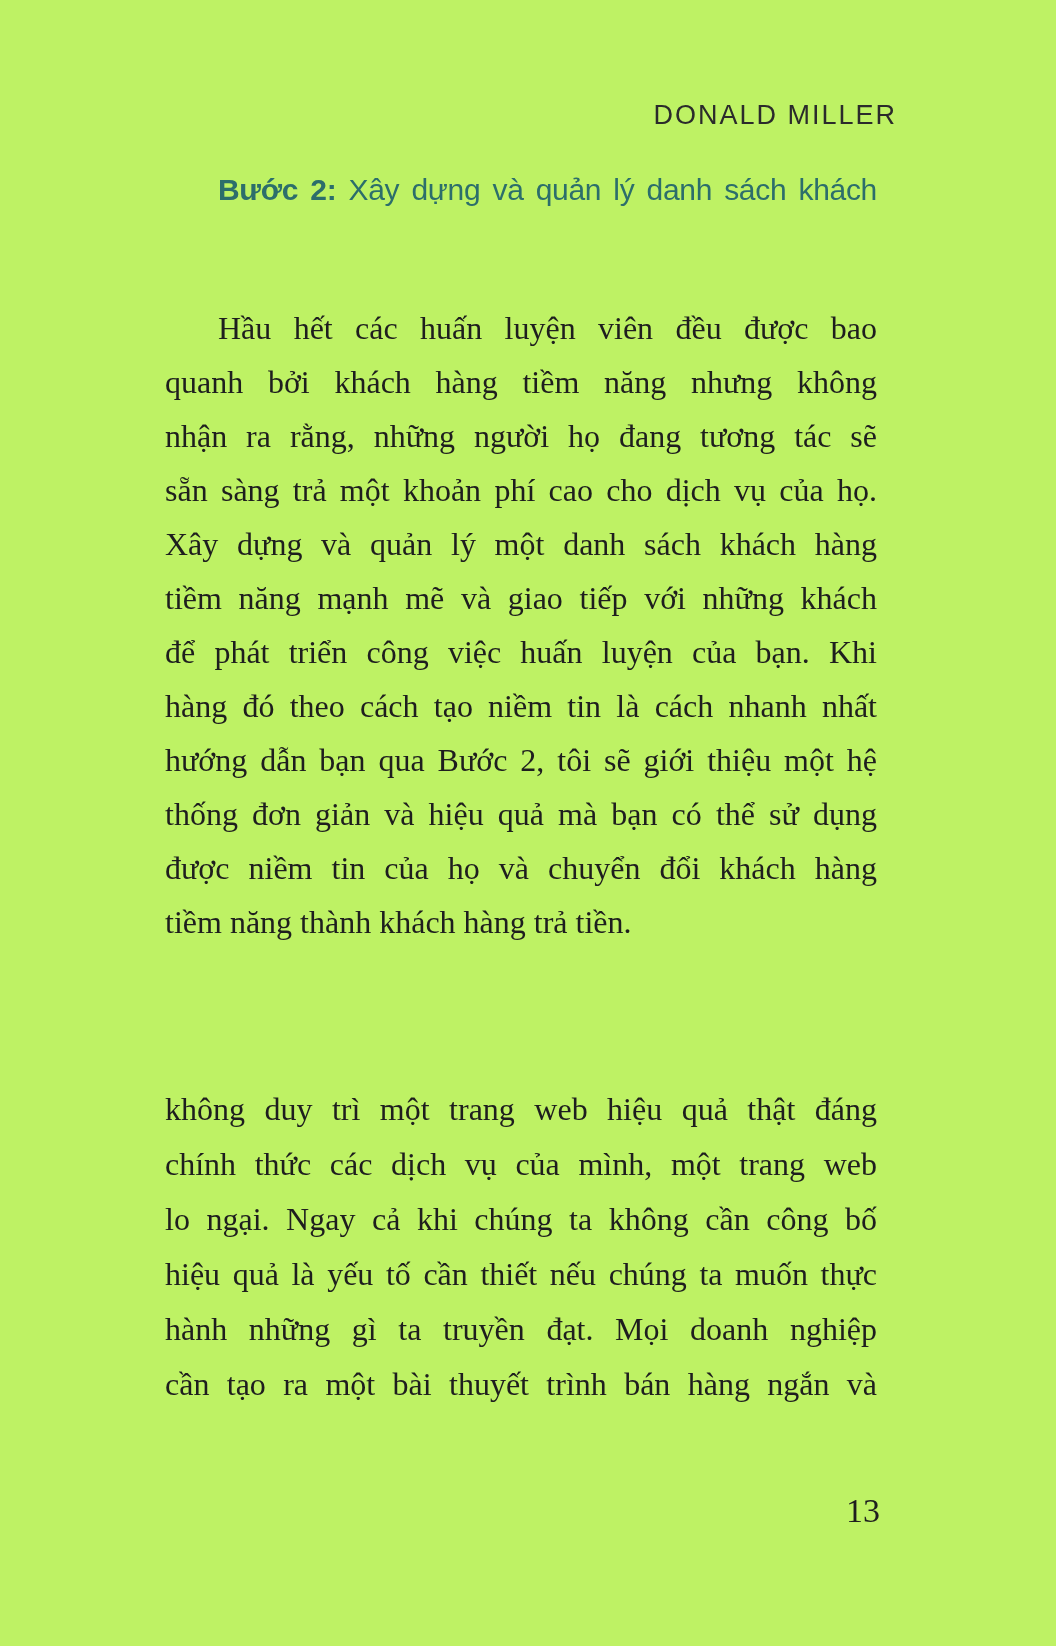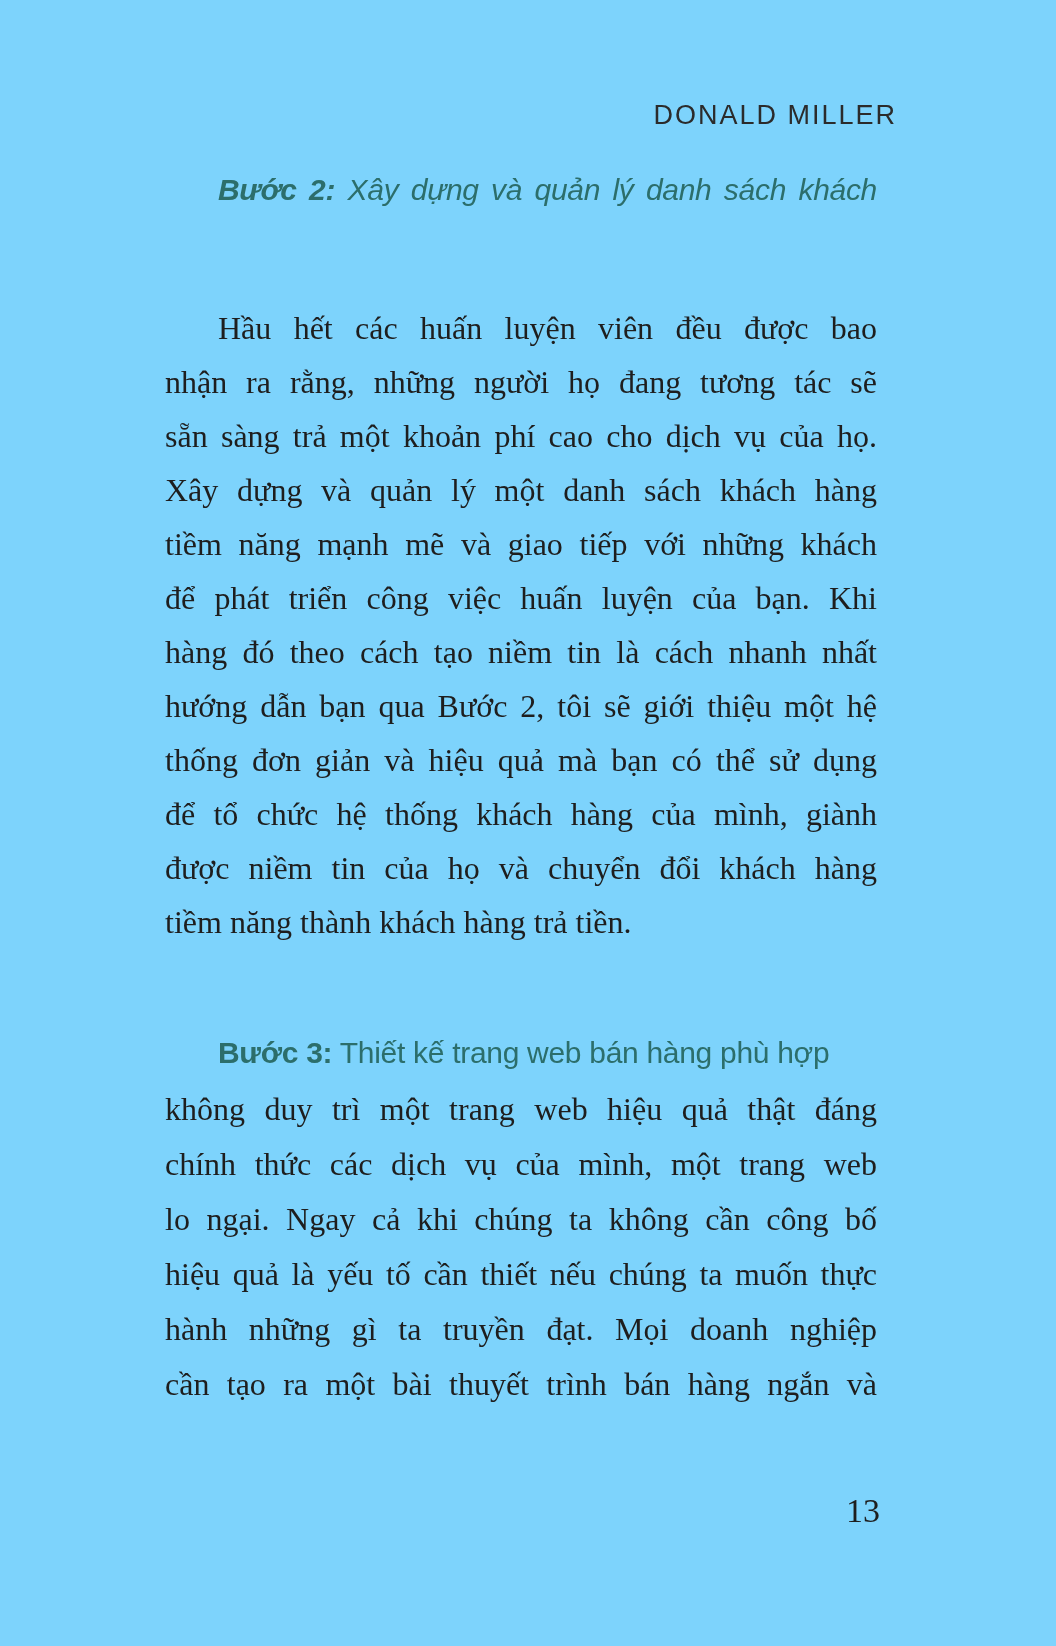--- a/index.html
+++ b/index.html
@@ -1,19 +1,19 @@
 <!DOCTYPE html>
 <html><head>
 <meta charset="utf-8">
 <style>
   html,body{margin:0;padding:0;background:#ffffff;}
   .page{
     position:relative;
     width:1056px;height:1646px;
-    background:#7dd3fc;
+    background:#bef264;
     overflow:hidden;
     font-family:"Liberation Serif","DejaVu Serif",serif;
     color:#1e1e1e;
   }
   .running-header{
     position:absolute;
     top:100px;left:165px;right:159px;
     text-align:right;
     font-family:"Liberation Sans","DejaVu Sans",sans-serif;
     font-size:27px;
@@ -23,21 +23,21 @@
   .heading{
     position:absolute;
     left:165px;width:712px;
     font-family:"Liberation Sans","DejaVu Sans",sans-serif;
     font-size:30px;
     letter-spacing:-0.3px;
     color:#2c6e6b;
     line-height:54px;
   }
   .heading .step-label{font-weight:700;}
-  #heading-step2{top:163px;font-style:italic;}
+  #heading-step2{top:163px;}
   #heading-step3{top:1026px;}
   .para{
     position:absolute;
     left:165px;width:712px;
     font-size:32px;
     line-height:54px;
   }
   #para-step2{top:301px;}
   #para-step3{top:1082px;line-height:55px;}
   .pline{width:100%;}
@@ -60,39 +60,33 @@
 
   <div class="heading" id="heading-step2">
     <div class="jline indent">
       <span class="step-label">Bước 2:</span>
       <span>Xây dựng và quản lý danh sách khách</span>
     </div>
   </div>
 
   <div class="para" id="para-step2">
     <div class="pline jline indent">Hầu hết các huấn luyện viên đều được bao</div>
+    <div class="pline jline">quanh bởi khách hàng tiềm năng nhưng không</div>
     <div class="pline jline">nhận ra rằng, những người họ đang tương tác sẽ</div>
     <div class="pline jline">sẵn sàng trả một khoản phí cao cho dịch vụ của họ.</div>
     <div class="pline jline">Xây dựng và quản lý một danh sách khách hàng</div>
     <div class="pline jline">tiềm năng mạnh mẽ và giao tiếp với những khách</div>
     <div class="pline jline">để phát triển công việc huấn luyện của bạn. Khi</div>
     <div class="pline jline">hàng đó theo cách tạo niềm tin là cách nhanh nhất</div>
     <div class="pline jline">hướng dẫn bạn qua Bước 2, tôi sẽ giới thiệu một hệ</div>
     <div class="pline jline">thống đơn giản và hiệu quả mà bạn có thể sử dụng</div>
-    <div class="pline jline">để tổ chức hệ thống khách hàng của mình, giành</div>
     <div class="pline jline">được niềm tin của họ và chuyển đổi khách hàng</div>
     <div class="pline lline">tiềm năng thành khách hàng trả tiền.</div>
   </div>
 
-  <div class="heading" id="heading-step3">
-    <div class="lline indent">
-      <span class="step-label">Bước 3:</span>
-      <span>Thiết kế trang web bán hàng phù hợp</span>
-    </div>
-  </div>
 
   <div class="para" id="para-step3">
     <div class="pline jline">không duy trì một trang web hiệu quả thật đáng</div>
     <div class="pline jline">chính thức các dịch vụ của mình, một trang web</div>
     <div class="pline jline">lo ngại. Ngay cả khi chúng ta không cần công bố</div>
     <div class="pline jline">hiệu quả là yếu tố cần thiết nếu chúng ta muốn thực</div>
     <div class="pline jline">hành những gì ta truyền đạt. Mọi doanh nghiệp</div>
     <div class="pline jline">cần tạo ra một bài thuyết trình bán hàng ngắn và</div>
   </div>
 

